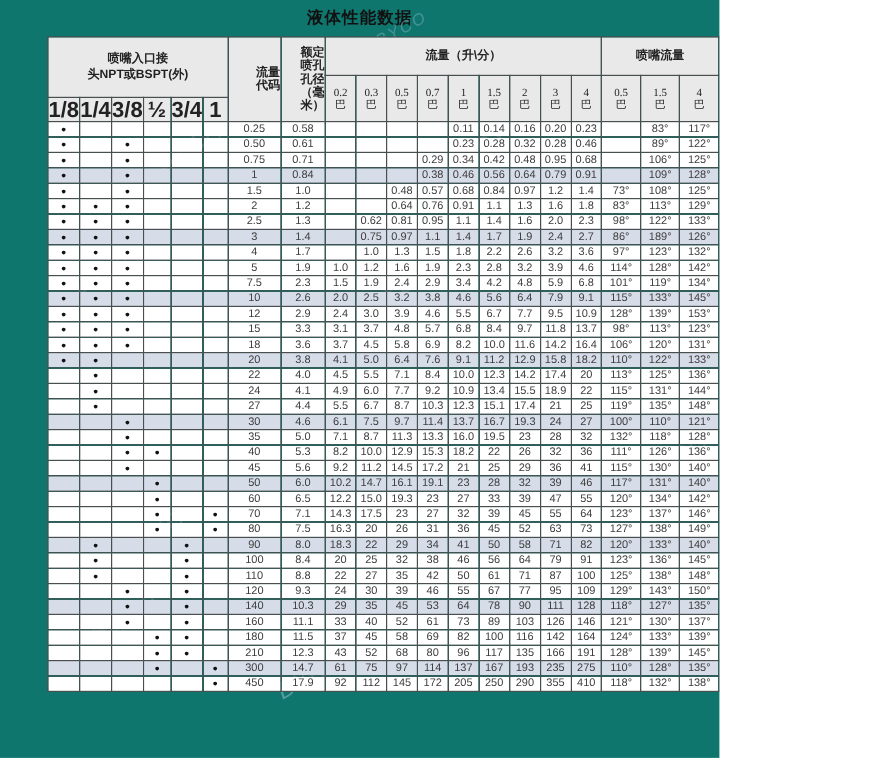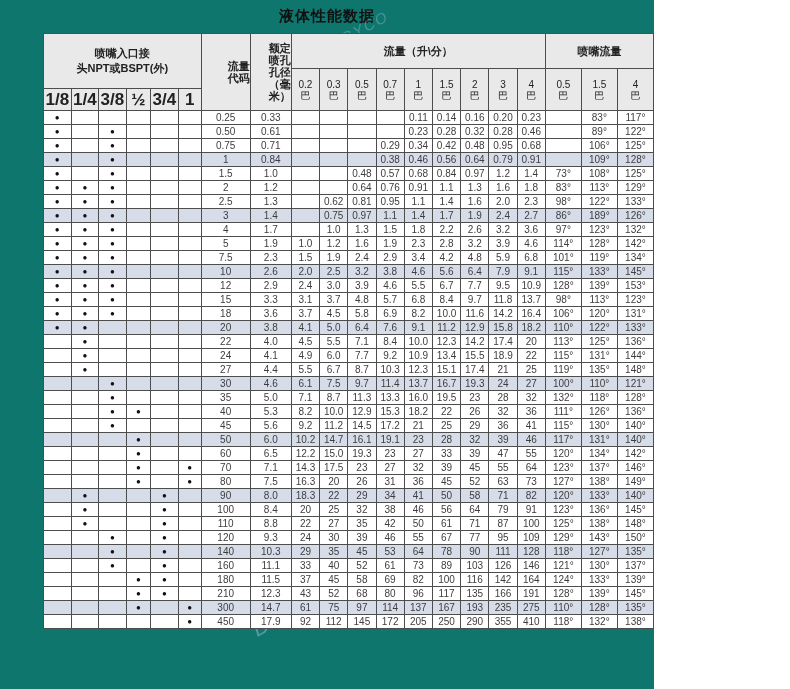--- a/index.html
+++ b/index.html
@@ -44,23 +44,24 @@
     white-space: pre-line;
   }
   tr.hrowA { height: 35px; }
   tr.hrowB { height: 20px; }
   tr.hrowC { height: 22px; }
   th.press {
     font-size: 10px;
     font-weight: normal;
     line-height: 11px;
     white-space: pre-line;
+    font-family: Liberation Serif, serif;
   }
   th.frac {
-    font-size: 17px;
+    font-size: 20px;
     font-weight: bold;
     line-height: 16px;
   }
   th.multi {
     font-size: 11px;
     font-weight: bold;
     line-height: 12px;
     white-space: pre-line;
     text-align: right;
   }
@@ -163,21 +164,21 @@
     </thead>
     <tbody id="table-body">
         <tr>
       <td class="dot">●</td>
       <td class="dot"></td>
       <td class="dot"></td>
       <td class="dot"></td>
       <td class="dot"></td>
       <td class="dot"></td>
       <td class="code">0.25</td>
-      <td class="orif">0.33</td>
+      <td class="orif">0.58</td>
       <td class="flow"></td>
       <td class="flow"></td>
       <td class="flow"></td>
       <td class="flow"></td>
       <td class="flow">0.11</td>
       <td class="flow">0.14</td>
       <td class="flow">0.16</td>
       <td class="flow">0.20</td>
       <td class="flow">0.23</td>
       <td class="ang"></td>

